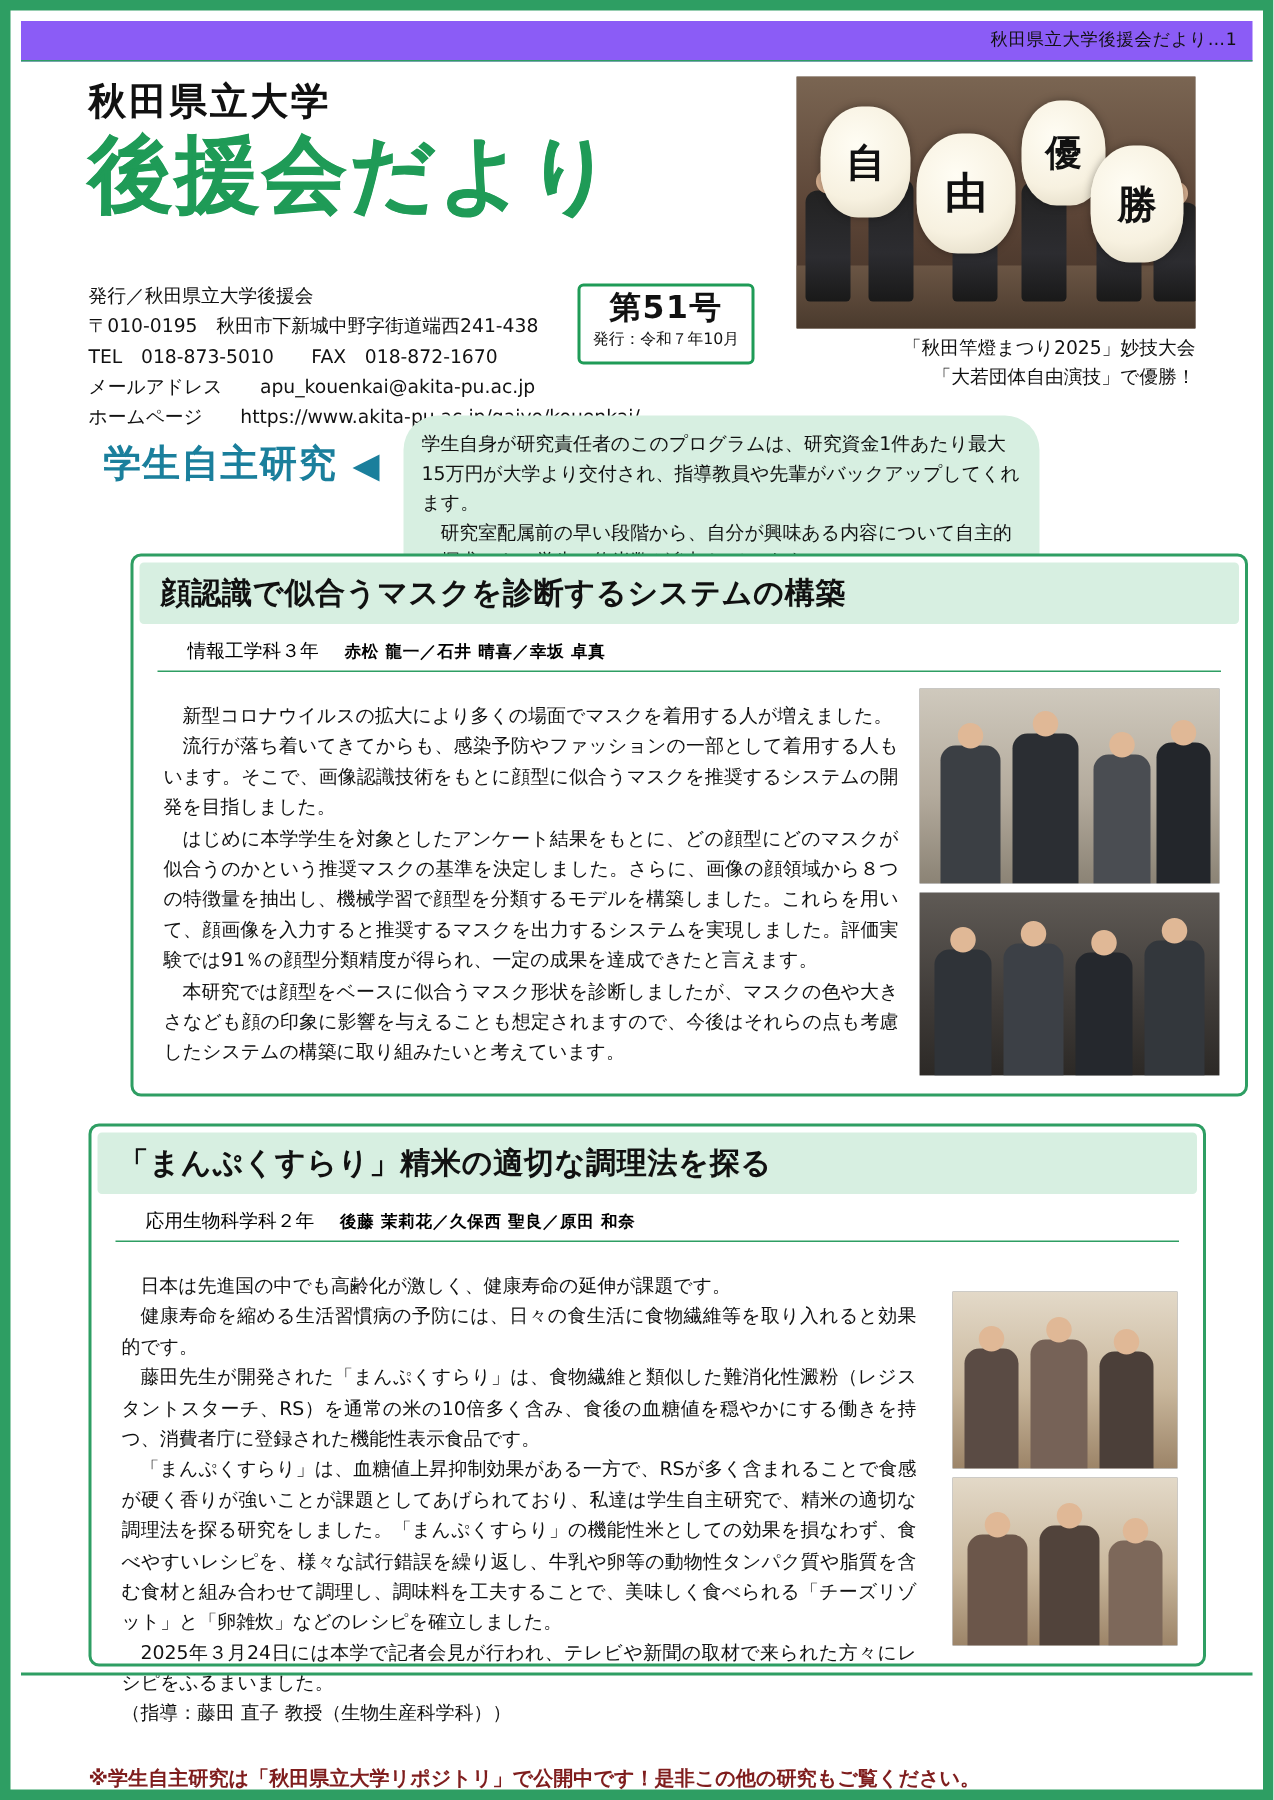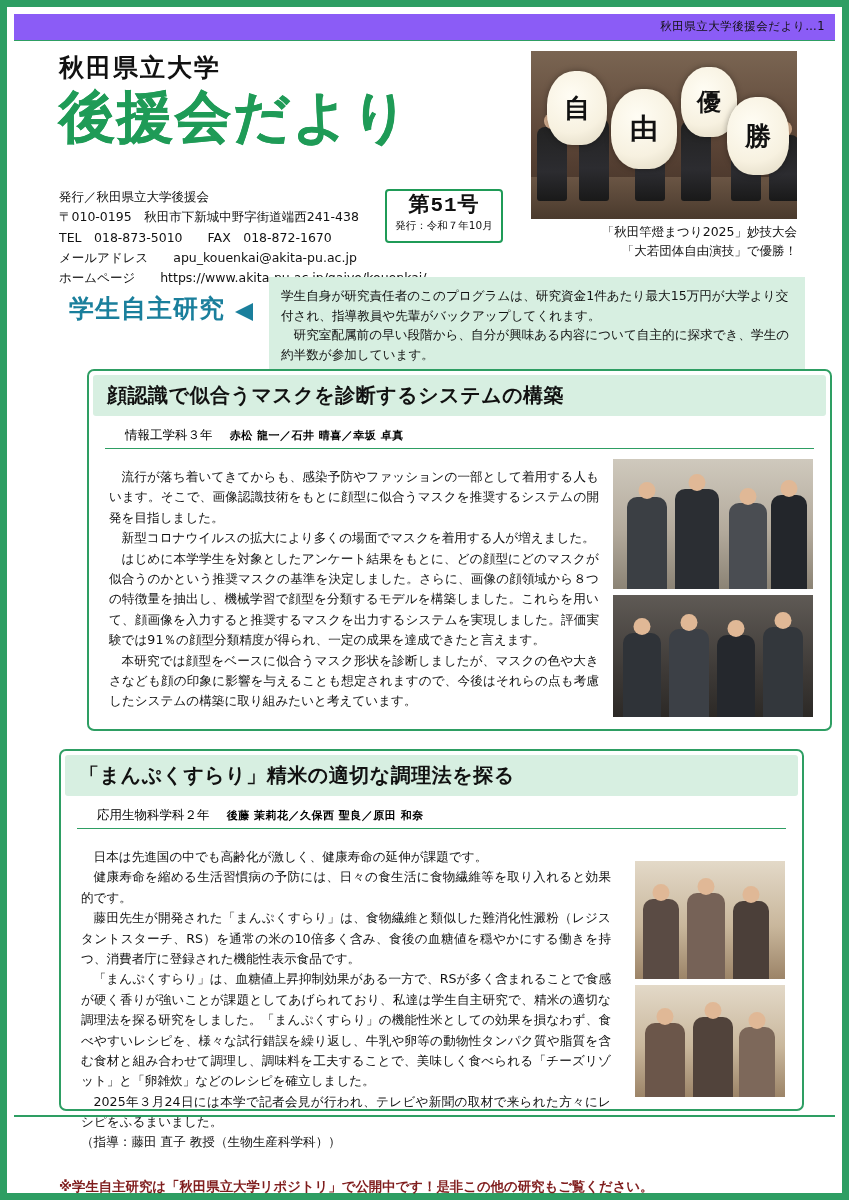--- a/index.html
+++ b/index.html
@@ -83,21 +83,20 @@
     text-align: center;
     box-sizing: border-box;
     padding-top: 3px;
   }
   .issue-no {
     font-size: 21px;
     font-weight: bold;
     color: #111;
     letter-spacing: 1px;
     line-height: 1.1;
-    font-family: Liberation Mono, monospace;
   }
   .issue-date {
     font-size: 10.5px;
     color: #111;
     margin-top: 2px;
   }
   
   .header-photo {
     position: absolute;
     top: 44px;
@@ -161,27 +160,28 @@
     text-align: right;
     font-size: 12.5px;
     line-height: 1.5;
     color: #111;
   }
   
   .blurb {
     position: absolute;
     top: 270px;
     left: 262px;
-    width: 536px;
+    width: 424px;
     background: #d7efe1;
     padding: 9px 12px 10px 12px;
     box-sizing: border-box;
     font-size: 12.6px;
     line-height: 1.55;
     color: #111;
+    border-radius: 23px;
   }
   .blurb p { margin: 0; text-indent: 1em; }
   .blurb p.first { text-indent: 0; }
   .program-label {
     position: absolute;
     top: 285px;
     left: 62px;
     font-size: 25px;
     font-weight: bold;
     color: #1a7f9c;
@@ -340,22 +340,22 @@
   </div>
 
   <div class="article art1">
     <div class="art-title">顔認識で似合うマスクを診断するシステムの構築</div>
     <div class="byline">
       <span class="dept">情報工学科３年</span>
       <span class="sp">&nbsp;&nbsp;</span>
       <span class="names">赤松 龍一／石井 晴喜／幸坂 卓真</span>
     </div>
     <div class="art-body">
+      <p>新型コロナウイルスの拡大により多くの場面でマスクを着用する人が増えました。</p>
       <p>流行が落ち着いてきてからも、感染予防やファッションの一部として着用する人もいます。そこで、画像認識技術をもとに顔型に似合うマスクを推奨するシステムの開発を目指しました。</p>
-      <p>新型コロナウイルスの拡大により多くの場面でマスクを着用する人が増えました。</p>
       <p>はじめに本学学生を対象としたアンケート結果をもとに、どの顔型にどのマスクが似合うのかという推奨マスクの基準を決定しました。さらに、画像の顔領域から８つの特徴量を抽出し、機械学習で顔型を分類するモデルを構築しました。これらを用いて、顔画像を入力すると推奨するマスクを出力するシステムを実現しました。評価実験では91％の顔型分類精度が得られ、一定の成果を達成できたと言えます。</p>
       <p>本研究では顔型をベースに似合うマスク形状を診断しましたが、マスクの色や大きさなども顔の印象に影響を与えることも想定されますので、今後はそれらの点も考慮したシステムの構築に取り組みたいと考えています。</p>
     </div>
     <div class="ph a1p1">
       <div class="room-bg"></div>
       <div class="fig" style="left:14px;width:40px;height:92px;background:#3b3f44;"></div>
       <div class="fig" style="left:62px;width:44px;height:100px;background:#2b2e33;"></div>
       <div class="fig" style="left:116px;width:38px;height:86px;background:#4a4d52;"></div>
       <div class="fig" style="left:158px;width:36px;height:94px;background:#23262b;"></div>
     </div>

